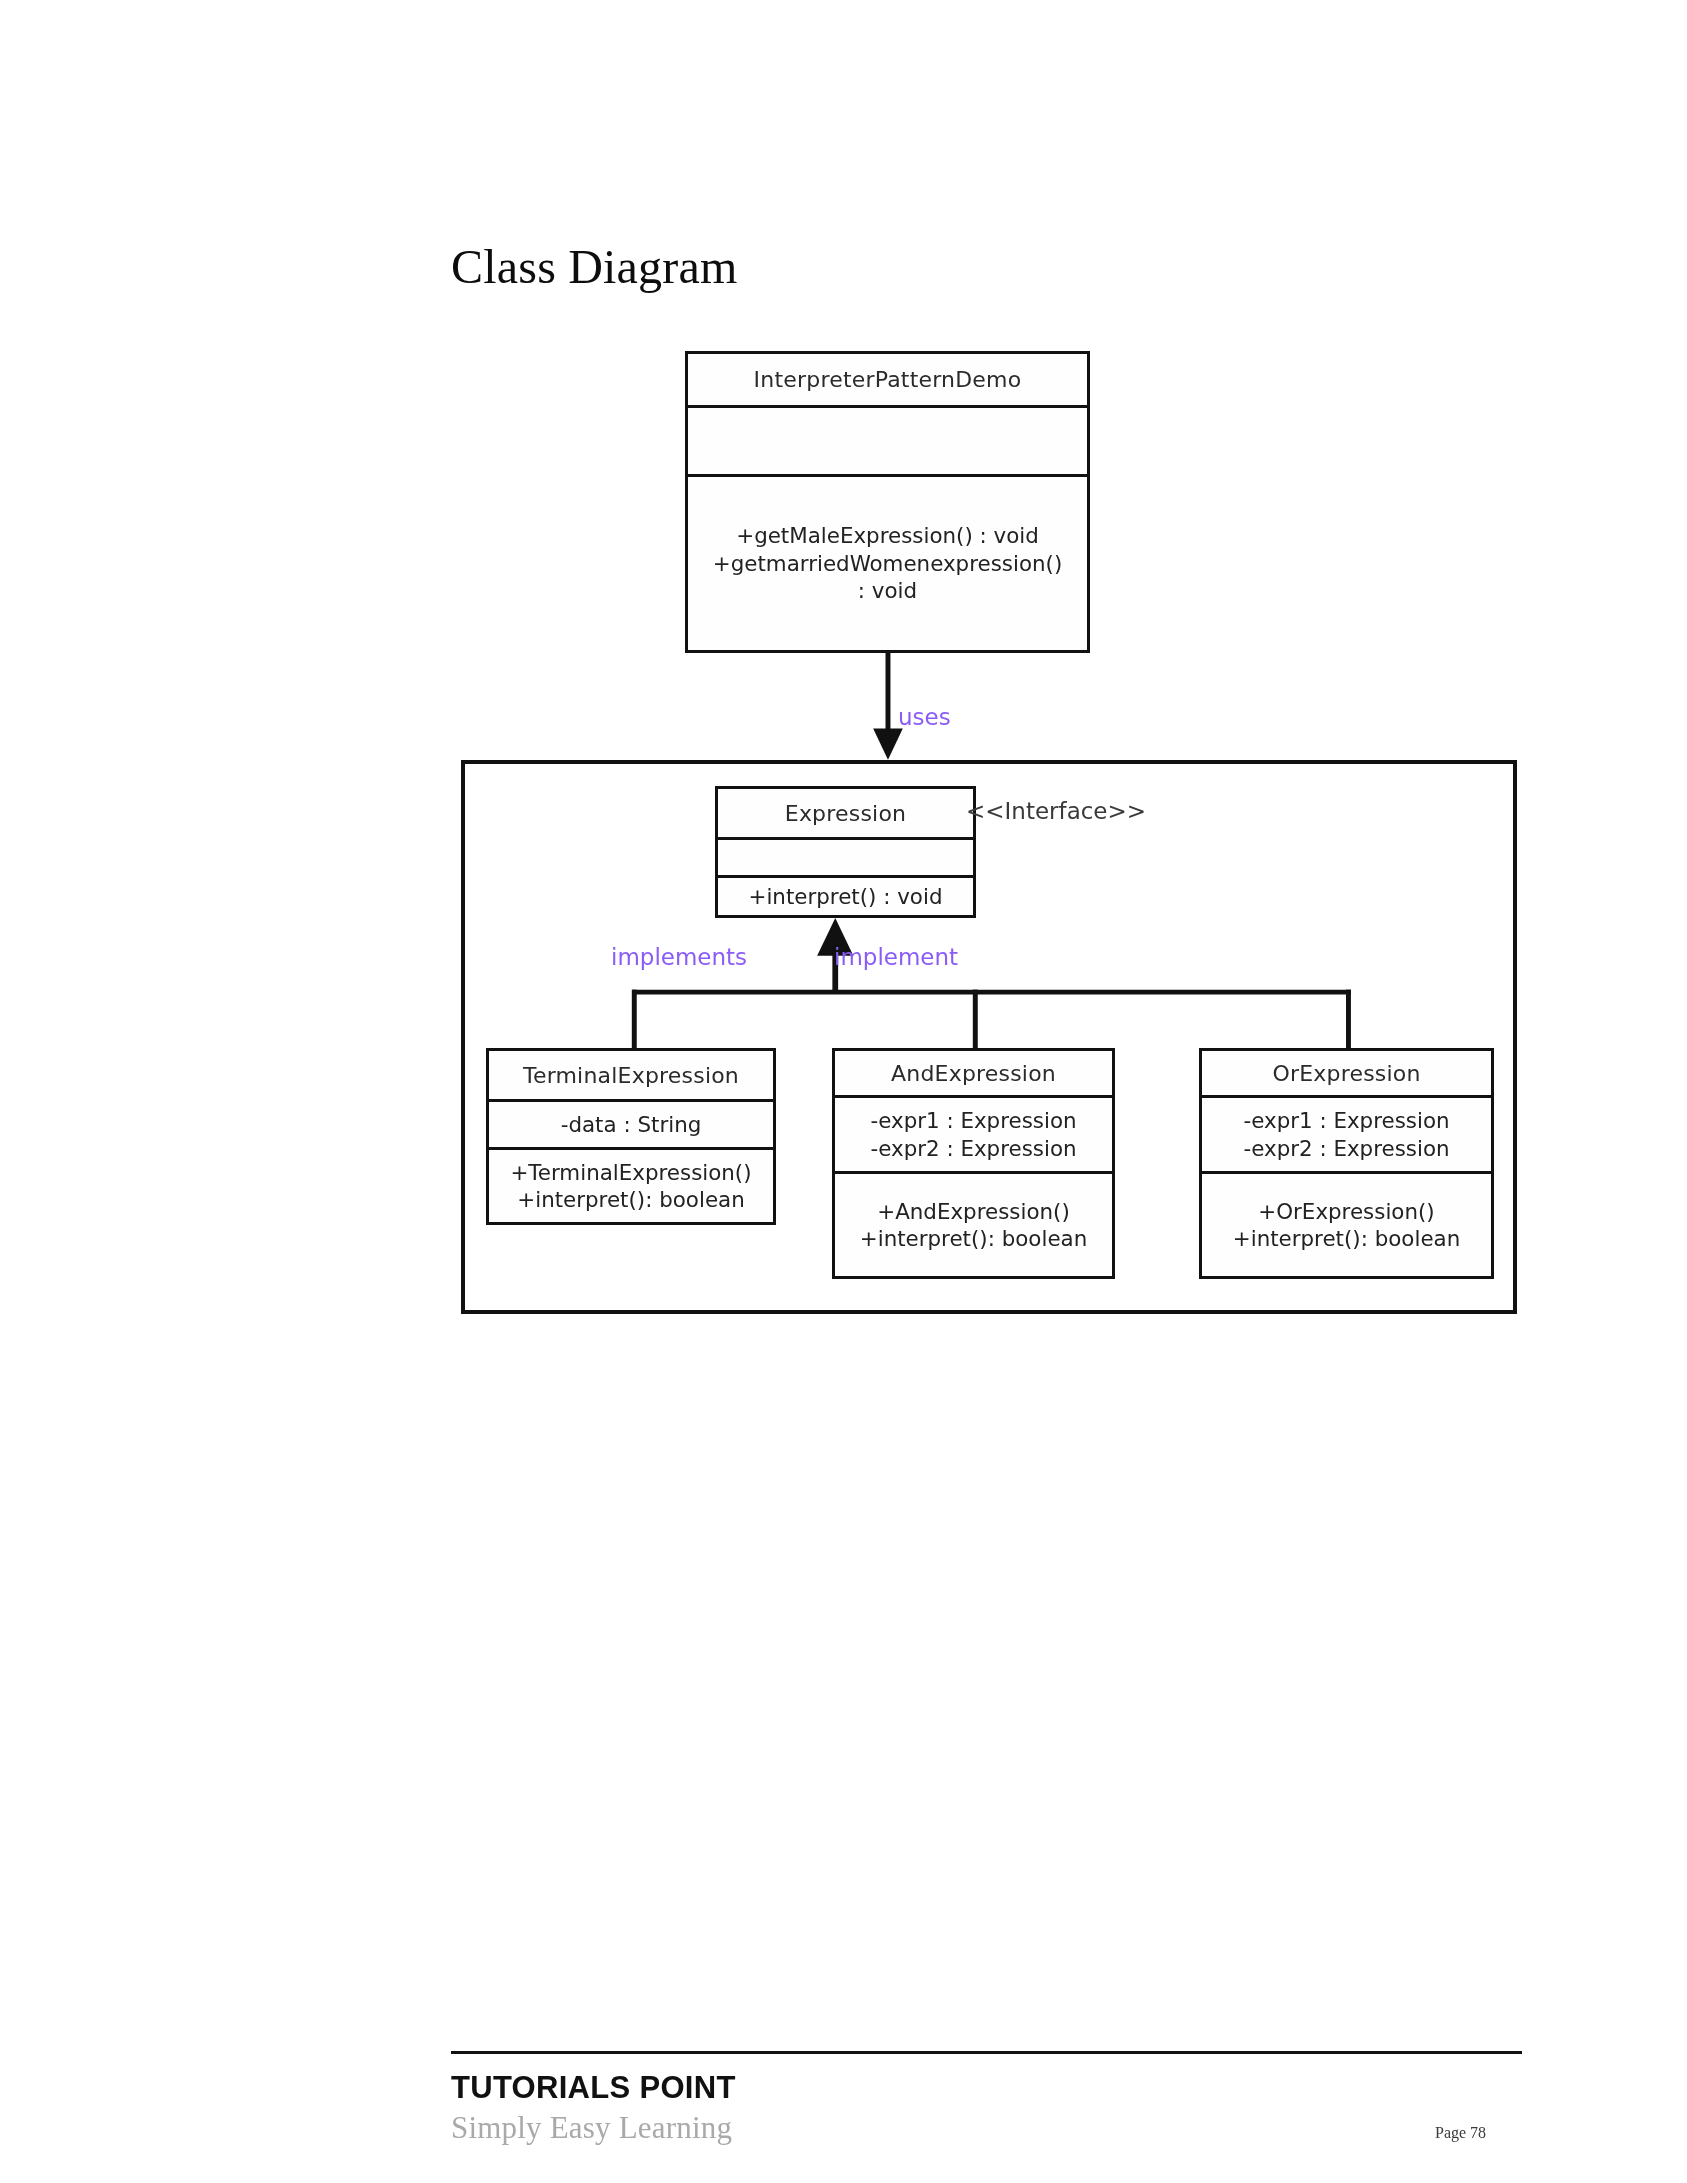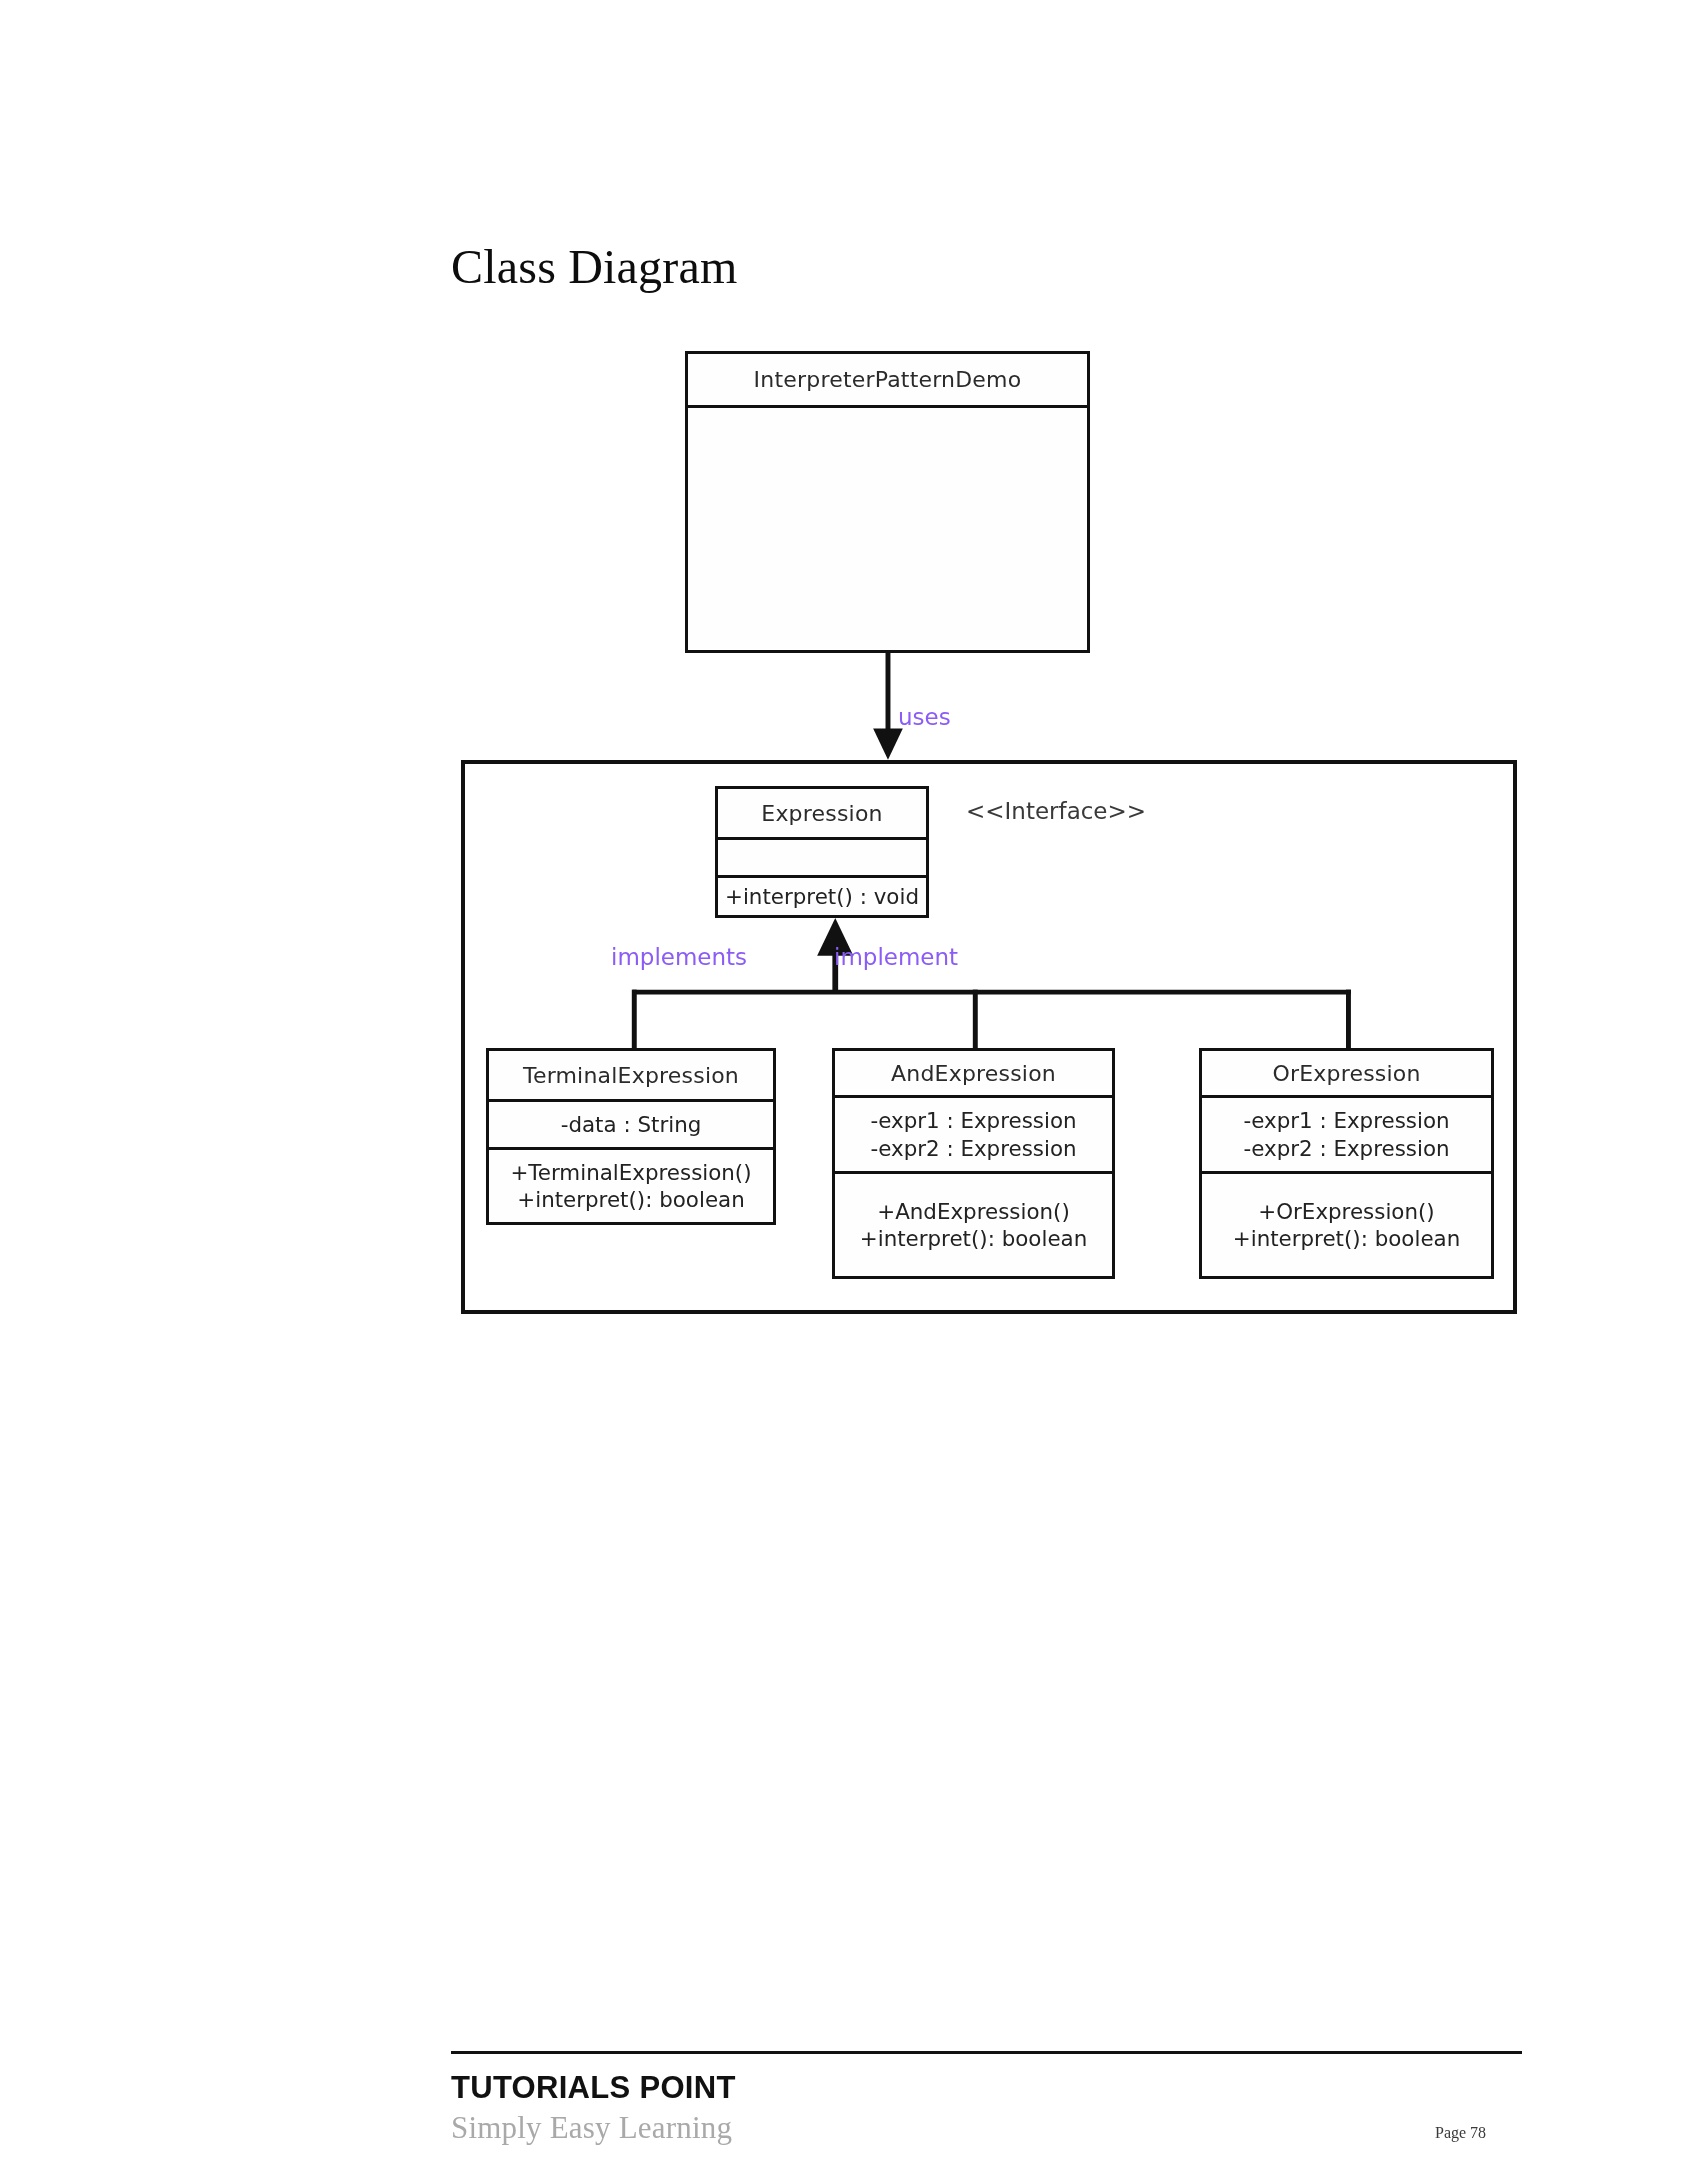--- a/index.html
+++ b/index.html
@@ -77,21 +77,21 @@
     line-height: 1.28;
     white-space: nowrap;
   }
 
   
   #box-demo { left: 685px; top: 351px; width: 405px; height: 302px; }
   #box-demo .c-name  { height: 51px; }
   #box-demo .c-attrs { height: 69px; }
   #box-demo .c-ops   { flex: 1; }
 
-  #box-expression { left: 715px; top: 786px; width: 214px; height: 132px; }
+  #box-expression { left: 715px; top: 786px; width: 261px; height: 132px; }
   #box-expression .c-name  { height: 48px; }
   #box-expression .c-attrs { height: 38px; }
   #box-expression .c-ops   { flex: 1; }
 
   #box-terminal { left: 486px; top: 1048px; width: 290px; height: 177px; }
   #box-terminal .c-name  { height: 48px; }
   #box-terminal .c-attrs { height: 48px; }
   #box-terminal .c-ops   { flex: 1; }
 
   #box-and { left: 832px; top: 1048px; width: 283px; height: 231px; }
@@ -213,20 +213,25 @@
       <line x1="1637" y1="1201" x2="1637" y2="1274" stroke="#111111" stroke-width="6"></line>
     </svg>
 
     <div id="package-frame"></div>
 
     <div class="uml-box" id="box-demo">
       <div class="uml-compartment c-name">
         <span class="uml-name">InterpreterPatternDemo</span>
       </div>
       <div class="uml-compartment c-attrs"></div>
+      <div class="uml-compartment c-ops">
+        <span class="uml-line">+getMaleExpression()  : void</span>
+        <span class="uml-line">+getmarriedWomenexpression()</span>
+        <span class="uml-line">: void</span>
+      </div>
     </div>
 
     <div class="edge-label" id="label-uses">uses</div>
 
     <div class="uml-box" id="box-expression">
       <div class="uml-compartment c-name">
         <span class="uml-name">Expression</span>
       </div>
       <div class="uml-compartment c-attrs"></div>
       <div class="uml-compartment c-ops">

